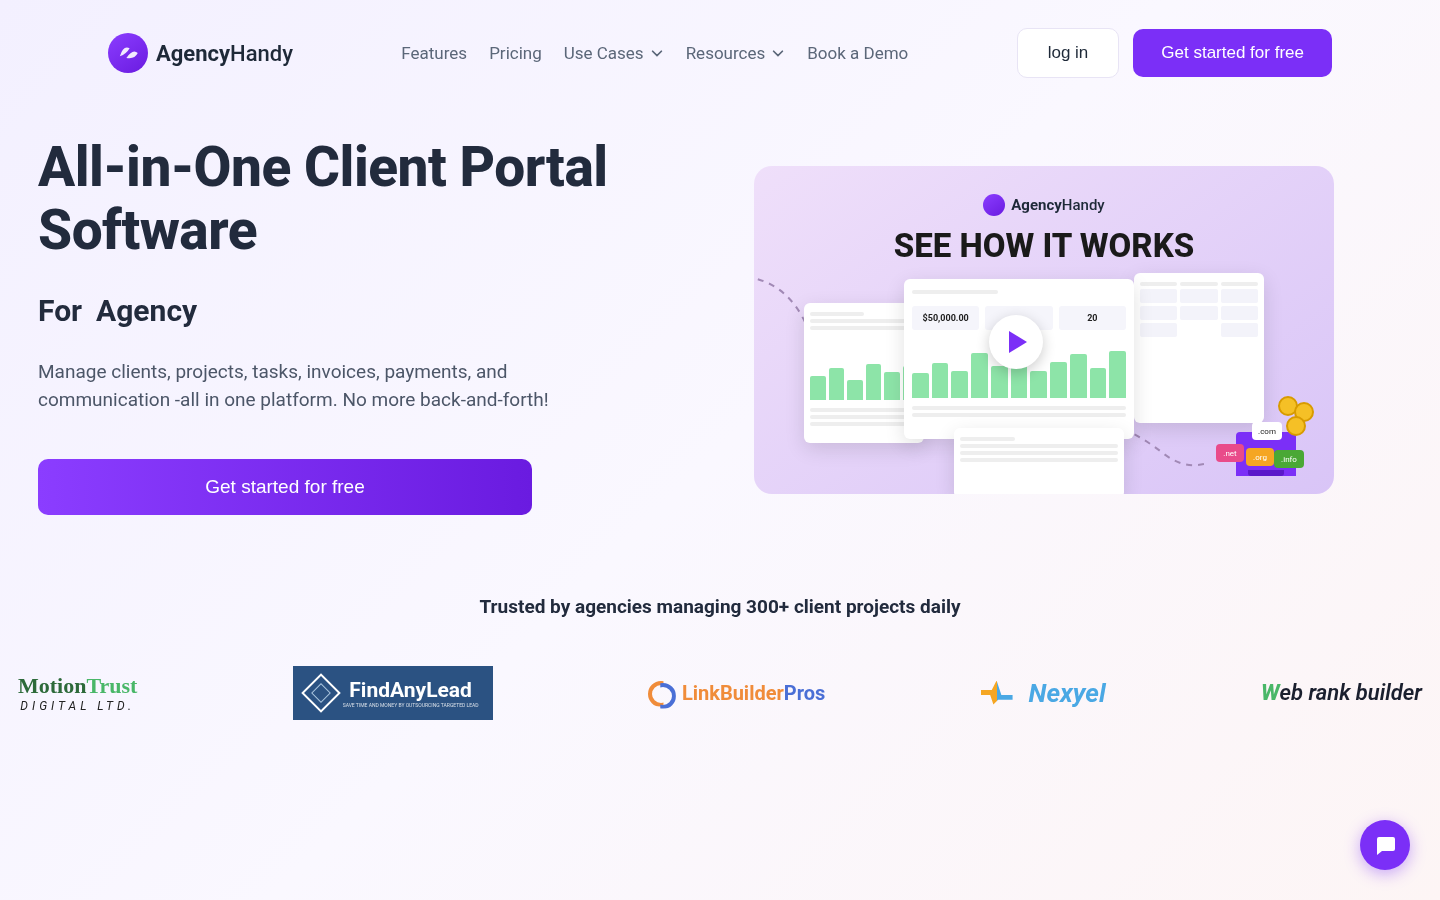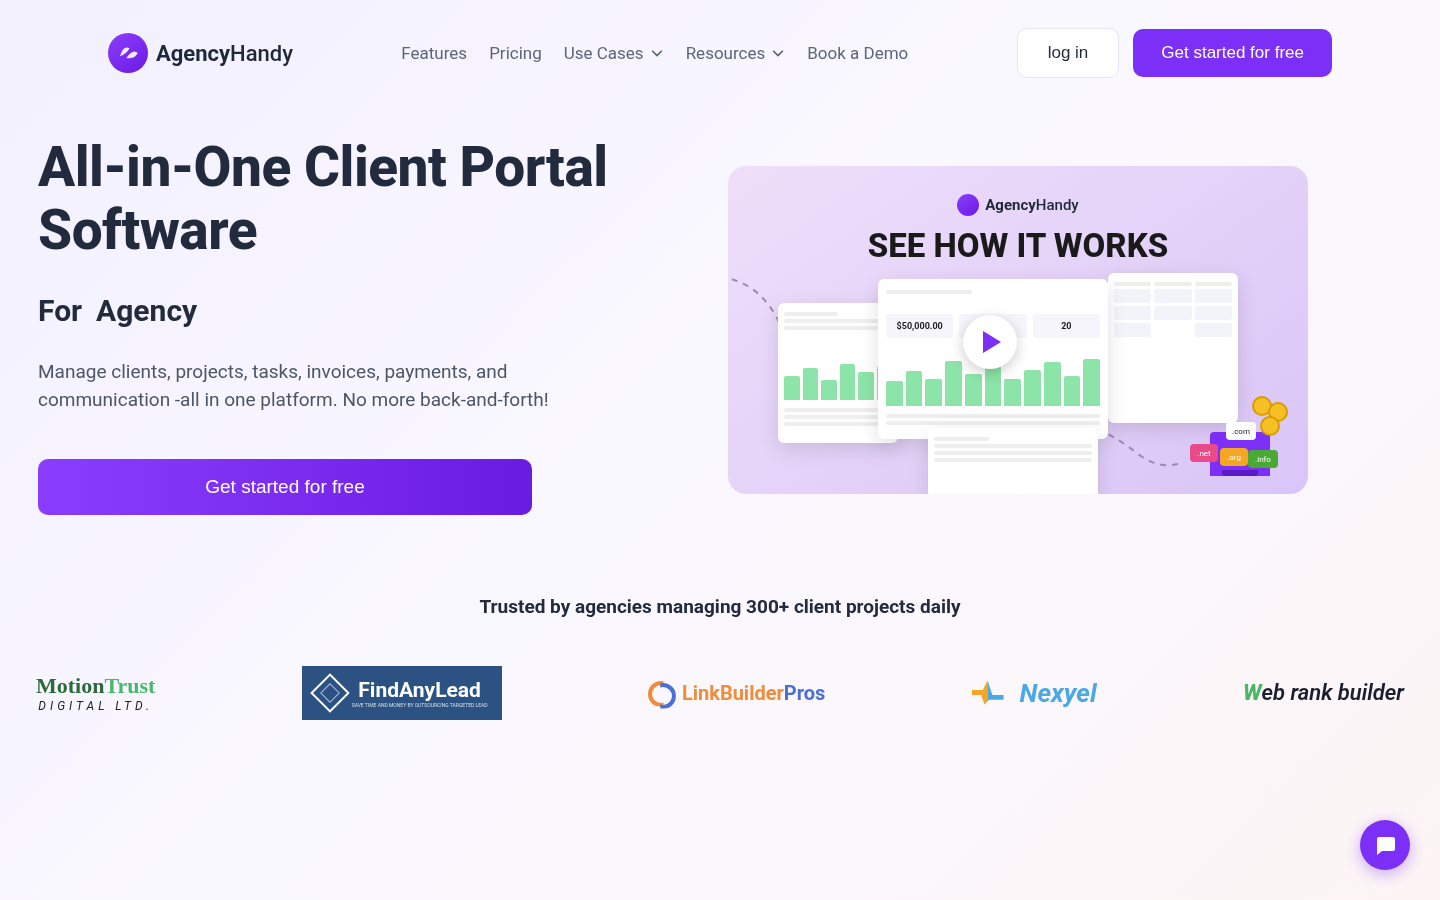--- a/index.html
+++ b/index.html
@@ -85,21 +85,21 @@
   border-radius: 10px;
   font-size: 17px;
   font-weight: 500;
   cursor: pointer;
 }
 
 
 .hero {
   display: flex;
   padding: 30px 84px 0 38px;
-  gap: 50px;
+  gap: 76px;
 }
 .hero-left {
   flex: 0 0 640px;
 }
 .hero-title {
   font-size: 55px;
   font-weight: 800;
   color: #222b3d;
   line-height: 1.15;
   letter-spacing: -0.5px;
@@ -220,21 +220,21 @@
   background: #8de4a8;
   border-radius: 2px 2px 0 0;
 }
 .mock-line {
   height: 4px;
   background: #eee;
   margin: 3px 0;
   border-radius: 2px;
 }
 .mock-stat {
-  display:flex; gap:6px; margin-top:20px;
+  display:flex; gap:6px; margin-top:12px;
 }
 .mock-stat-box {
   flex:1; height:24px; background:#f5f5fb; border-radius:3px;
   display:flex; align-items:center; justify-content:center;
   font-size:9px; font-weight:700; color:#222;
 }
 .illus-box {
   position: absolute;
   right: 18px;
   bottom: 18px;
@@ -248,21 +248,21 @@
   stroke: #a189b5;
   stroke-width: 2;
   stroke-dasharray: 6 6;
   fill: none;
 }
 
 
 .trusted {
   margin-top: 80px;
   text-align: center;
-  padding: 0 36px;
+  padding: 0 18px;
 }
 .trusted-title {
   font-size: 19px;
   font-weight: 700;
   color: #222b3d;
 }
 .logos {
   margin-top: 50px;
   display: flex;
   align-items: center;

